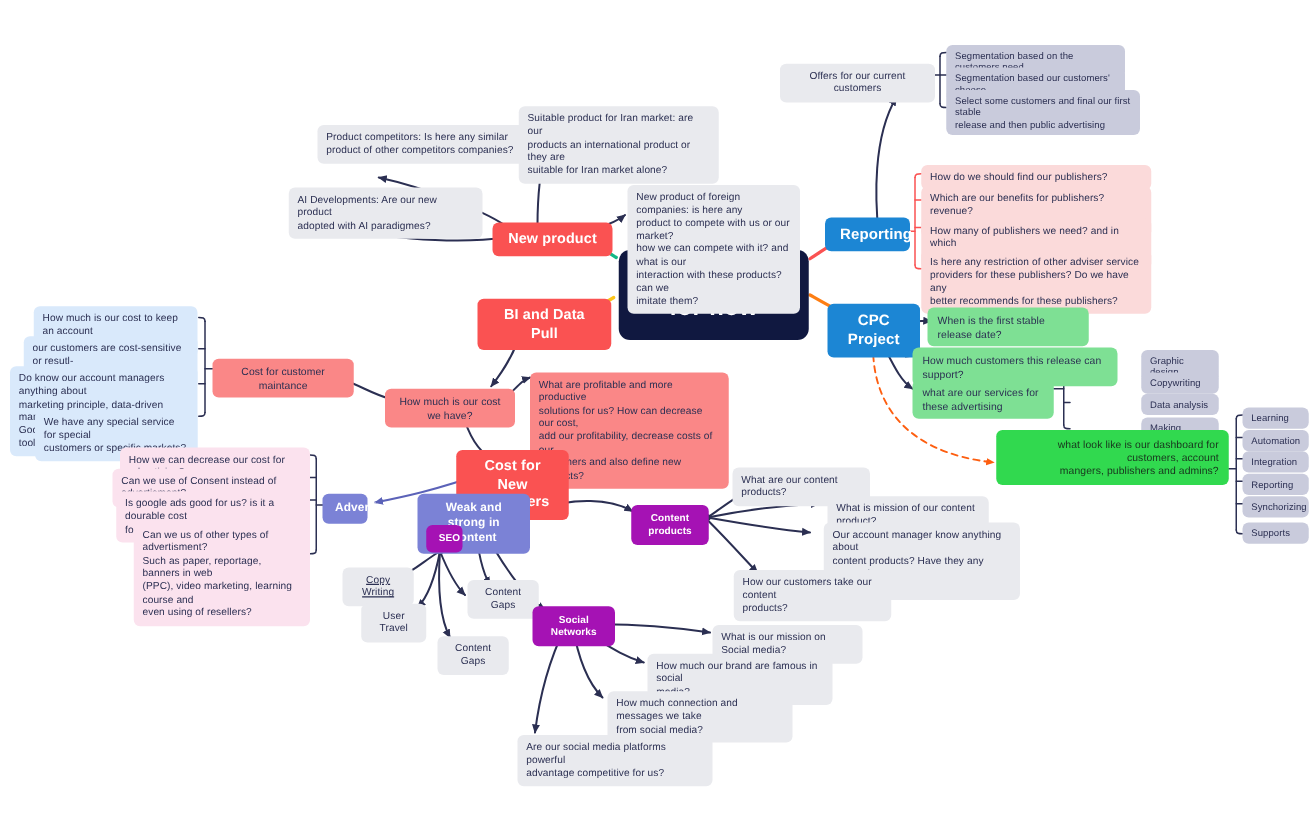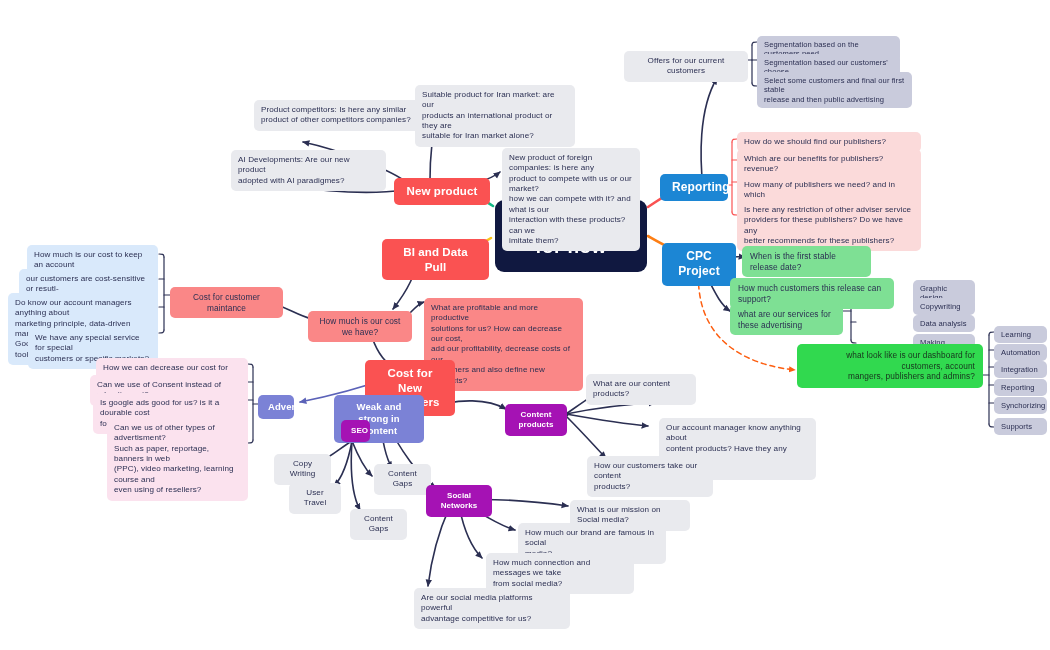--- a/index.html
+++ b/index.html
@@ -348,35 +348,36 @@
   <div class="node n-lpink" style="left:93px;top:393px;width:155px;">Is google ads good for us? is it a dourable cost
 for us?</div>
   <div class="node n-lpink" style="left:107px;top:418px;width:141px;">Can we us of other types of advertisment?
 Such as paper, reportage, banners in web
 (PPC), video marketing, learning course and
 even using of resellers?</div>
 
   <div class="node n-periwinkle" style="left:334px;top:395px;width:90px;">Weak and strong in Content</div>
 
   <div class="node n-magenta" style="left:341px;top:420px;width:29px;">SEO</div>
-  <div class="node n-gray-c" style="left:274px;top:454px;width:57px;">Copy Writing</div>
+  <div class="node n-gray-c" style="left:274px;top:454px;width:57px;text-decoration:underline;">Copy Writing</div>
   <div class="node n-gray-c" style="left:374px;top:464px;width:57px;">Content Gaps</div>
   <div class="node n-gray-c" style="left:289px;top:483px;width:52px;">User Travel</div>
   <div class="node n-gray-c" style="left:350px;top:509px;width:57px;">Content Gaps</div>
 
   <div class="node n-magenta" style="left:426px;top:485px;width:66px;">Social Networks</div>
   <div class="node n-gray" style="left:570px;top:500px;width:120px;">What is our mission on Social media?</div>
   <div class="node n-gray" style="left:518px;top:523px;width:148px;">How much our brand are famous in social
 media?</div>
   <div class="node n-gray" style="left:486px;top:553px;width:148px;">How much connection and messages we take
 from social media?</div>
   <div class="node n-gray" style="left:414px;top:588px;width:156px;">Are our social media platforms powerful
 advantage competitive for us?</div>
 
   <div class="node n-magenta" style="left:505px;top:404px;width:62px;">Content products</div>
   <div class="node n-gray" style="left:586px;top:374px;width:110px;">What are our content products?</div>
+  <div class="node n-gray" style="left:662px;top:397px;width:129px;">What is mission of our content product?</div>
   <div class="node n-gray" style="left:659px;top:418px;width:157px;">Our account manager know anything about
 content products? Have they any access to
 this content?</div>
   <div class="node n-gray" style="left:587px;top:456px;width:126px;">How our customers take our content
 products?</div>
 
 </div>
 
 </body></html>

